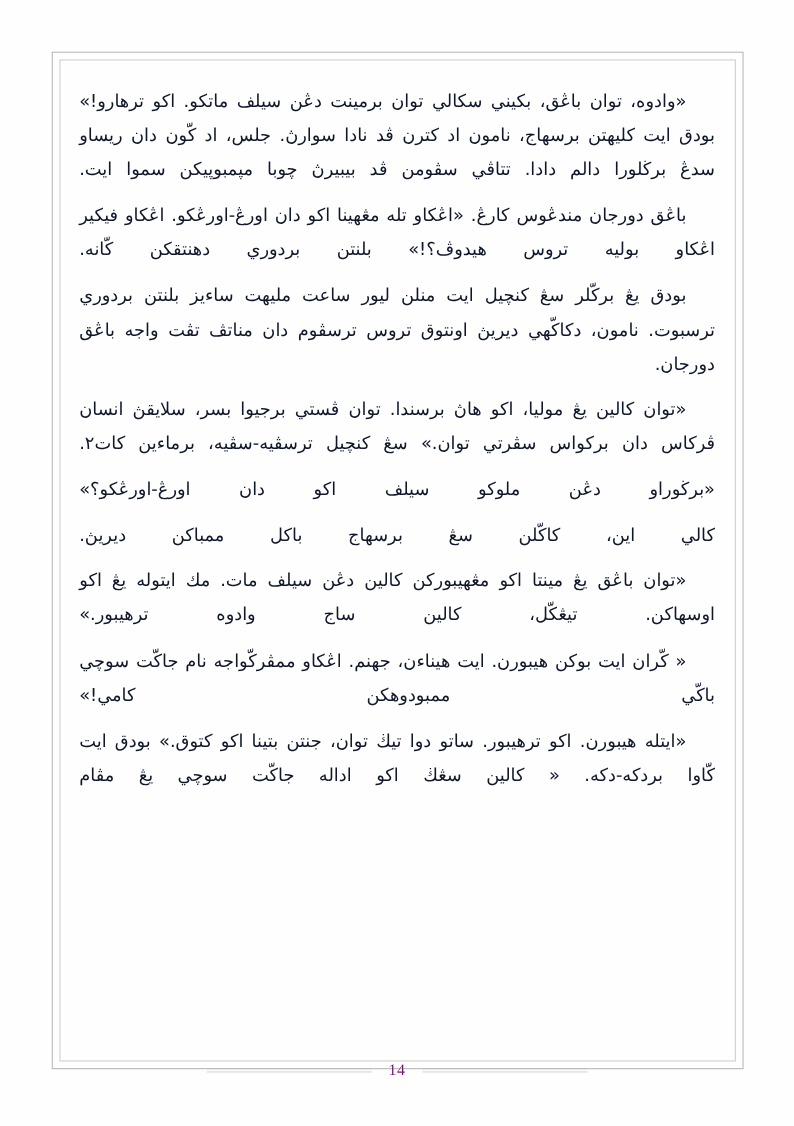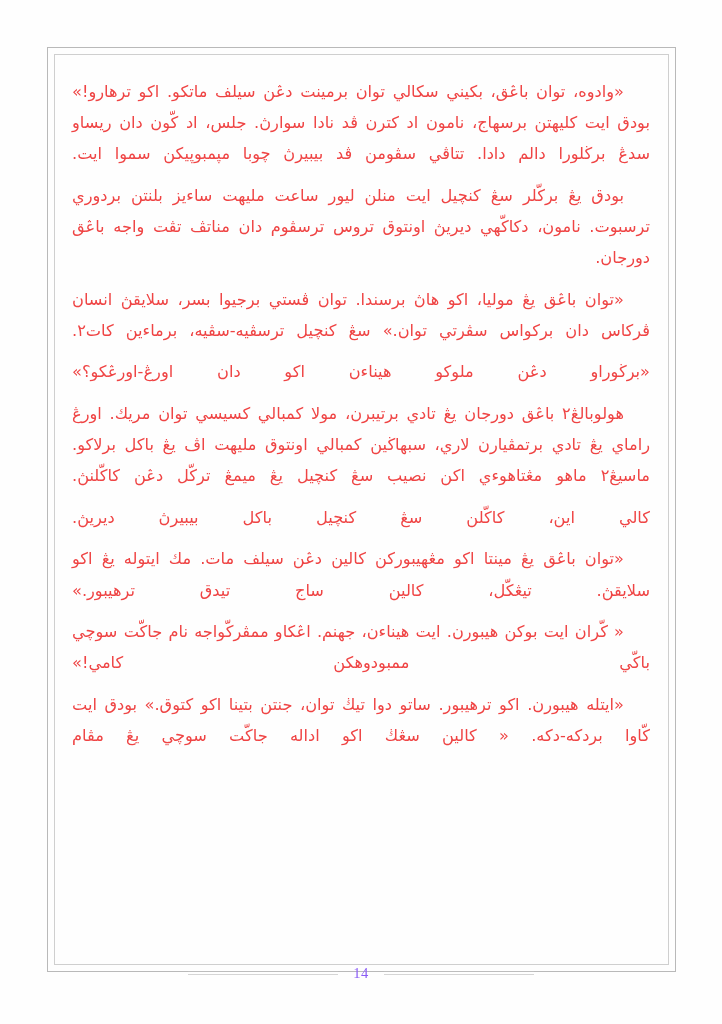--- a/index.html
+++ b/index.html
@@ -58,21 +58,21 @@
     box-sizing: border-box;
   }
 
   .para {
     direction: rtl;
     unicode-bidi: embed;
     text-align: justify;
     font-family: "DejaVu Sans", "Liberation Sans", sans-serif;
     font-size: 16.2px;
     line-height: 1.92;
-    color: #ef4444;
+    color: #0f172a;
     margin: 0 0 10.5px 0;
     text-indent: 26px;
     word-spacing: 0.5px;
     letter-spacing: 0px;
   }
   .para:last-child { margin-bottom: 0; }
 
   
   .para.center-line {
     text-align: center;
@@ -94,43 +94,43 @@
   .folio-rule {
     width: 150px;
     height: 4px;
     border-top: 1px solid #bdbdbd;
     border-bottom: 1px solid #d5d5d5;
     box-sizing: border-box;
   }
   .folio-number {
     font-family: "Liberation Serif", "DejaVu Serif", serif;
     font-size: 14.5px;
-    color: #8b5cf6;
+    color: #701a75;
     letter-spacing: 0.5px;
     min-width: 18px;
     text-align: center;
   }
 </style>
 </head>
 <body>
 
 <div class="page-sheet">
 
   <div class="frame-outer">
     <div class="frame-inner"></div>
   </div>
 
   <div class="text-column">
     <p class="para">«وادوه، توان باڠق، بكيني سكالي توان برمينت دڠن سيلف ماتكو. اكو ترهارو!» بودق ايت كليهتن برسهاج، نامون اد كترن ڤد نادا سوارڽ. جلس، اد كّون دان ريساو سدڠ برڬلورا دالم دادا. تتاڤي سڤومن ڤد بيبيرڽ چوبا مڽمبوڽيكن سموا ايت.</p>
+    <p class="para">باڠق دورجان مندڠوس كارڠ. «اڠكاو تله مڠهينا اكو دان اورڠ-اورڠكو. اڠكاو فيكير اڠكاو بوليه تروس هيدوڤ؟!» بلنتن بردوري دهنتقكن كّانه.</p>
     <p class="para">بودق يڠ بركّلر سڠ كنچيل ايت منلن ليور ساعت مليهت ساءيز بلنتن بردوري ترسبوت. نامون، دكاكّهي ديريڽ اونتوق تروس ترسڤوم دان مناتڤ تڤت واجه باڠق دورجان.</p>
-    <p class="para">«توان باڠق يڠ موليا، اكو هاڽ برسندا. توان ڤستي برجيوا بسر، سلايقڽ انسان ڤركاس دان بركواس سڤرتي توان.» سڠ كنچيل ترسڤيه-سڤيه، برماءين كات٢.</p>
-    <p class="para center-line">«برڬوراو دڠن ملوكو هيناءن اكو دان اورڠ-اورڠكو؟»</p>
-    <p class="para">هولوبالڠ٢ باڠق دورجان يڠ تادي برتيبرن، مولا كمبالي كسيسي توان مريك. اورڠ راماي يڠ تادي برتمڤيارن لاري، سبهاڬين كمبالي اونتوق مليهت اڤ يڠ باكل برلاكو. ماسيڠ٢ ماهو مڠتاهوءي اكن نصيب سڠ كنچيل يڠ ميمڠ تركّل دڠن كاكّلنڽ.</p>
-    <p class="para center-line">كالي اين، كاكّلن سڠ كنچيل باكل بيبيرڽ ديريڽ.</p>
-    <p class="para">«توان باڠق يڠ مينتا اكو مڠهيبوركن كالين دڠن سيلف مات. مك ايتوله يڠ اكو سلايقڽ. تيڠكّل، كالين ساج تيدق ترهيبور.»</p>
+    <p class="para">«توان كالين يڠ موليا، اكو هاڽ برسندا. توان ڤستي برجيوا بسر، سلايقڽ انسان ڤركاس دان بركواس سڤرتي توان.» سڠ كنچيل ترسڤيه-سڤيه، برماءين كات٢.</p>
+    <p class="para center-line">«برڬوراو دڠن ملوكو سيلف اكو دان اورڠ-اورڠكو؟»</p>
+    <p class="para center-line">كالي اين، كاكّلن سڠ برسهاج باكل ممباكن ديريڽ.</p>
+    <p class="para">«توان باڠق يڠ مينتا اكو مڠهيبوركن كالين دڠن سيلف مات. مك ايتوله يڠ اكو اوسهاكن. تيڠكّل، كالين ساج وادوه ترهيبور.»</p>
     <p class="para">« كّران ايت بوكن هيبورن. ايت هيناءن، جهنم. اڠكاو ممڤركّواجه نام جاكّت سوچي باكّي ممبودوهكن كامي!»</p>
     <p class="para">«ايتله هيبورن. اكو ترهيبور. ساتو دوا تيڬ توان، جنتن بتينا اكو كتوق.» بودق ايت كّاوا بردكه-دكه. « كالين سڠڬ اكو اداله جاكّت سوچي يڠ مڤام</p>
   </div>
 
   <div class="footer">
     <span class="folio-rule"></span>
     <span class="folio-number">14</span>
     <span class="folio-rule"></span>
   </div>
 

